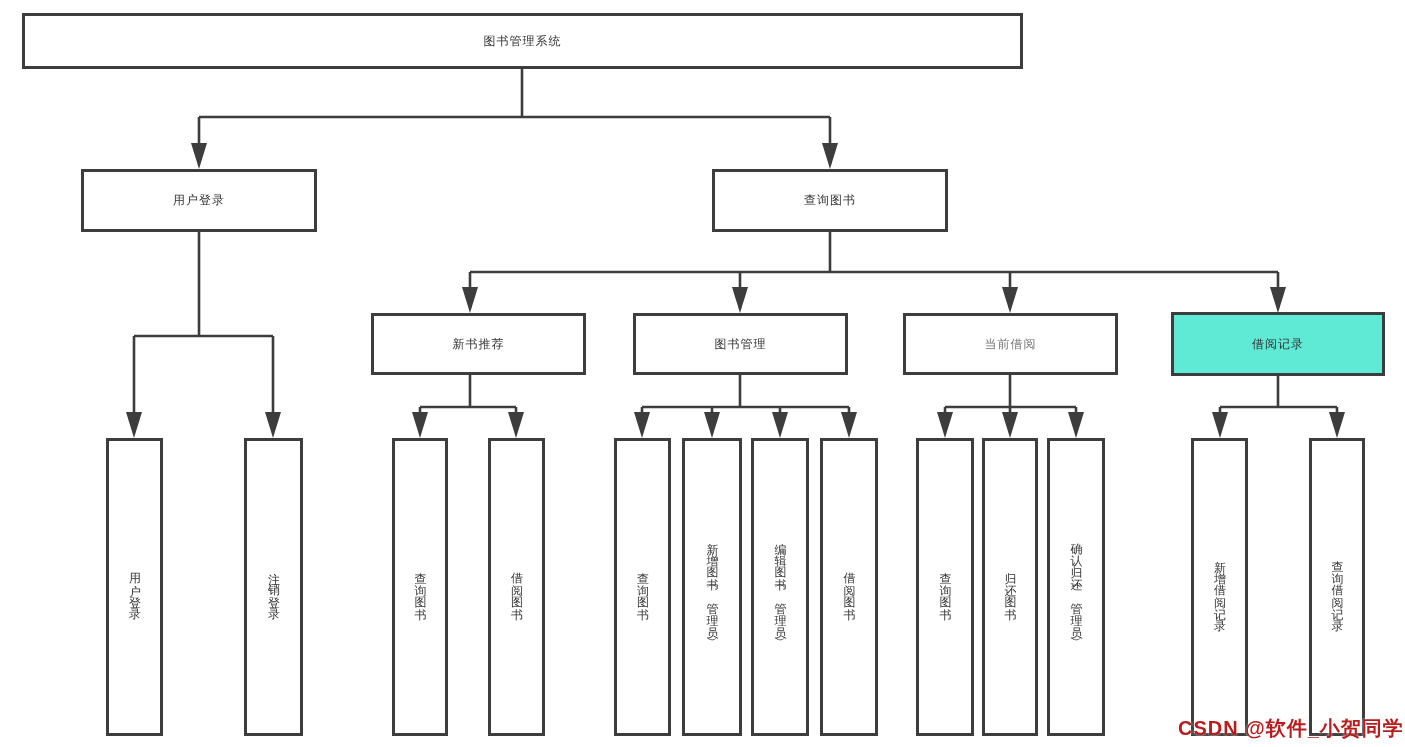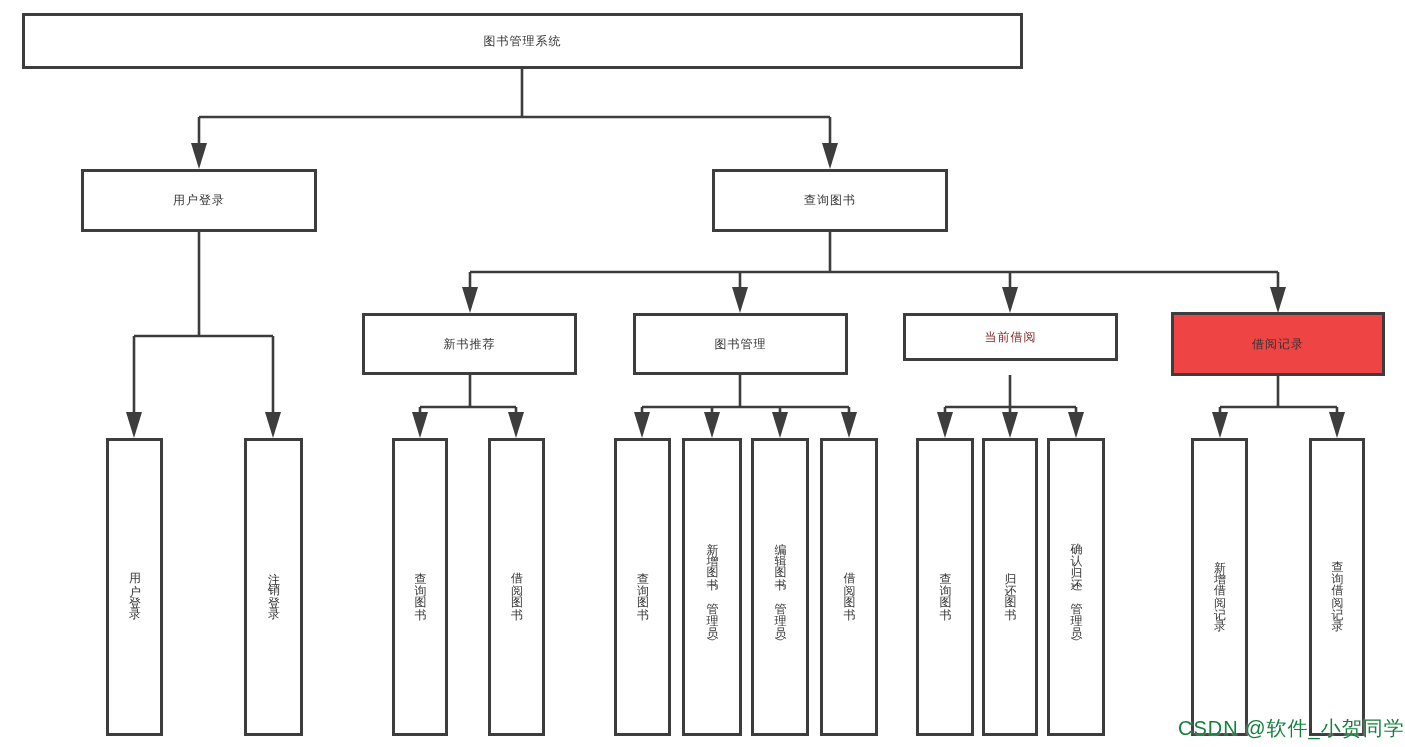--- a/index.html
+++ b/index.html
@@ -36,24 +36,25 @@
     text-orientation: mixed;
     white-space: nowrap;
     letter-spacing: 12px;
     line-height: 1.1;
   }
   .watermark {
     position: absolute;
     left: 1178px;
     top: 715px;
     font-size: 20px;
-    color: #15803d;
+    color: #b91c1c;
     letter-spacing: 1px;
     text-shadow: 0 0 3px rgba(255,255,255,0.9);
     white-space: nowrap;
+    font-weight: bold;
   }
 </style>
 </head>
 <body>
 
 <div class="canvas">
   <svg id="connectors" viewBox="0 0 1405 747" xmlns="http://www.w3.org/2000/svg">
       <line x1="522" y1="69" x2="522" y2="117" stroke="#3d3d3d" stroke-width="2.6"></line>
       <line x1="199" y1="117" x2="830" y2="117" stroke="#3d3d3d" stroke-width="2.6"></line>
       <line x1="199" y1="117" x2="199" y2="149" stroke="#3d3d3d" stroke-width="2.6"></line>
@@ -110,30 +111,30 @@
   <div id="nodes">
       <div class="node" style="left: 22px; top: 13px; width: 1001px; height: 56px; border-color: rgb(61, 61, 61); background: rgb(255, 255, 255); color: rgb(51, 51, 51);">
         <span class="label">图书管理系统</span>
       </div>
       <div class="node" style="left: 81px; top: 169px; width: 236px; height: 63px; border-color: rgb(61, 61, 61); background: rgb(255, 255, 255); color: rgb(51, 51, 51);">
         <span class="label">用户登录</span>
       </div>
       <div class="node" style="left: 712px; top: 169px; width: 236px; height: 63px; border-color: rgb(61, 61, 61); background: rgb(255, 255, 255); color: rgb(51, 51, 51);">
         <span class="label">查询图书</span>
       </div>
-      <div class="node" style="left: 362px; top: 313px; width: 215px; height: 62px; border-color: rgb(61, 61, 61); background: rgb(255, 255, 255); color: rgb(51, 51, 51);">
+      <div class="node" style="left: 371px; top: 313px; width: 215px; height: 62px; border-color: rgb(61, 61, 61); background: rgb(255, 255, 255); color: rgb(51, 51, 51);">
         <span class="label">新书推荐</span>
       </div>
       <div class="node" style="left: 633px; top: 313px; width: 215px; height: 62px; border-color: rgb(61, 61, 61); background: rgb(255, 255, 255); color: rgb(51, 51, 51);">
         <span class="label">图书管理</span>
       </div>
-      <div class="node" style="left: 903px; top: 313px; width: 215px; height: 48px; border-color: rgb(61, 61, 61); background: rgb(255, 255, 255); color: #7f1d1d;">
+      <div class="node" style="left: 903px; top: 313px; width: 215px; height: 62px; border-color: rgb(61, 61, 61); background: rgb(255, 255, 255); color: #737373;">
         <span class="label">当前借阅</span>
       </div>
-      <div class="node" style="left: 1171px; top: 312px; width: 214px; height: 64px; border-color: rgb(61, 61, 61); background: #ef4444; color: rgb(51, 51, 51);">
+      <div class="node" style="left: 1171px; top: 312px; width: 214px; height: 64px; border-color: rgb(61, 61, 61); background: #5eead4; color: rgb(51, 51, 51);">
         <span class="label">借阅记录</span>
       </div>
       <div class="node v" style="left: 106px; top: 438px; width: 57px; height: 298px; border-color: rgb(61, 61, 61); background: rgb(255, 255, 255); color: rgb(51, 51, 51);">
         <span class="label">用户登录</span>
       </div>
       <div class="node v" style="left: 244px; top: 438px; width: 59px; height: 298px; border-color: rgb(61, 61, 61); background: rgb(255, 255, 255); color: rgb(51, 51, 51);">
         <span class="label">注销登录</span>
       </div>
       <div class="node v" style="left: 392px; top: 438px; width: 56px; height: 298px; border-color: rgb(61, 61, 61); background: rgb(255, 255, 255); color: rgb(51, 51, 51);">
         <span class="label">查询图书</span>

